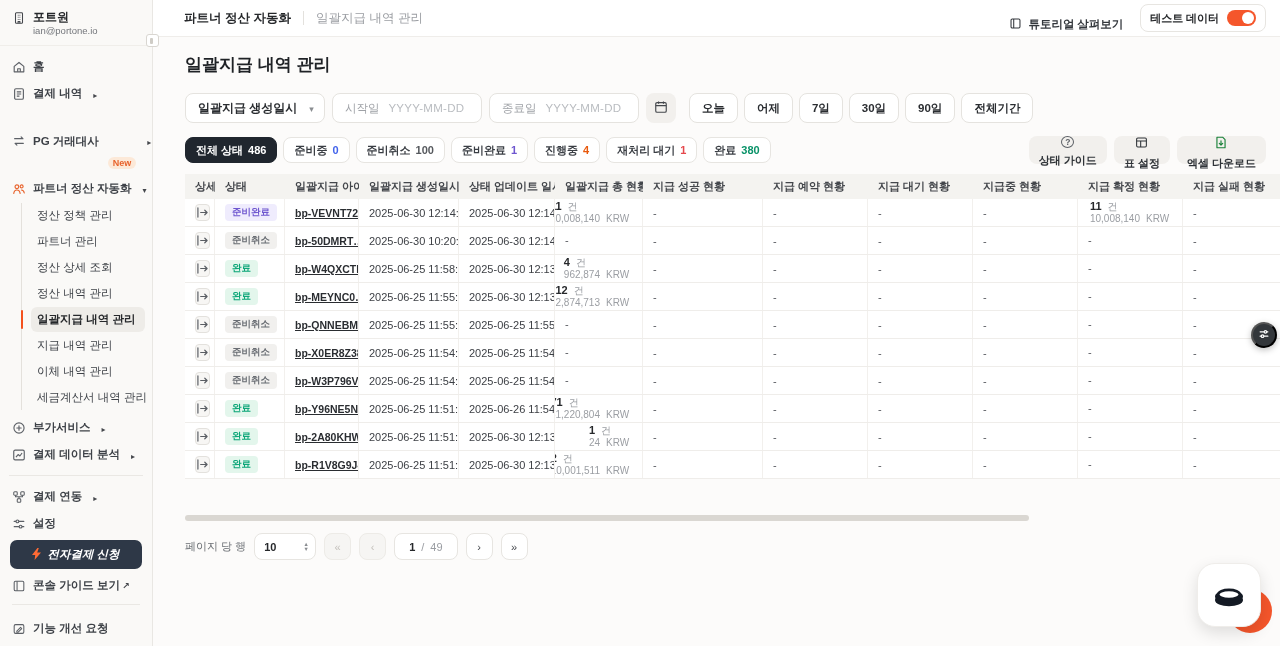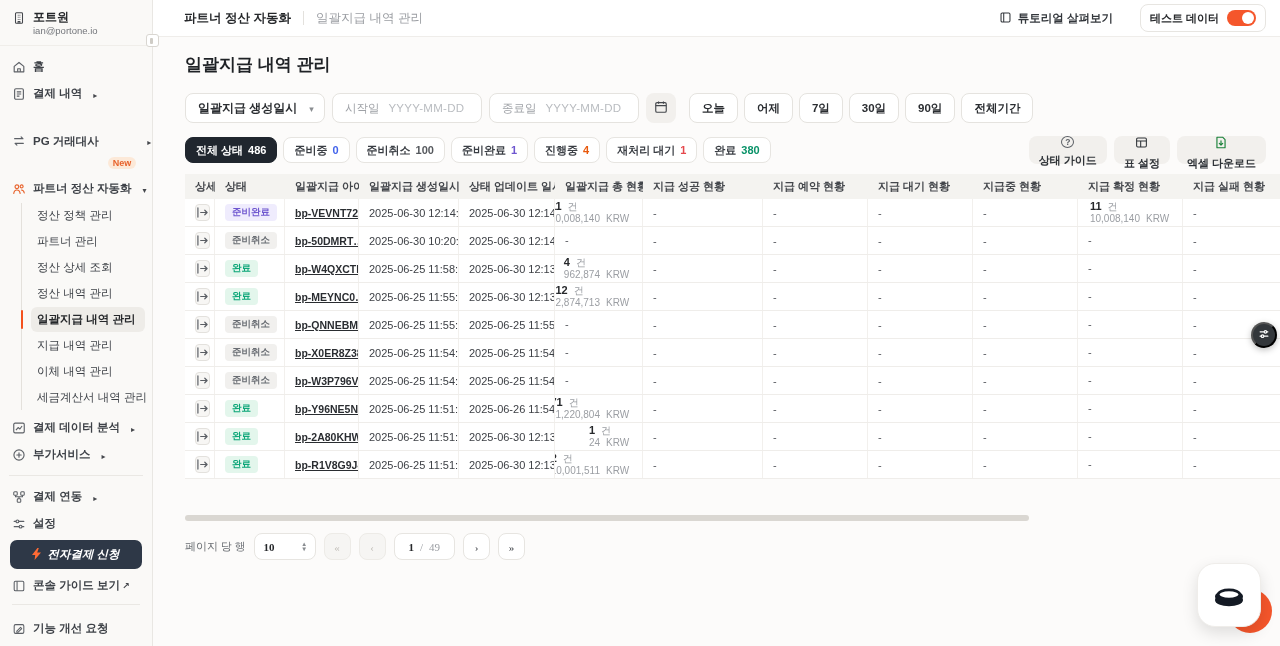--- a/index.html
+++ b/index.html
@@ -34,21 +34,21 @@
   .ext::after { content:"↗"; font-size:9px; color:#44474C; margin-left:2px;}
   .collapse-btn { position:absolute; left:146px; top:34px; width:13px; height:13px; background:#fff; border:1px solid #D9D6D1; border-radius:3px; z-index:6; cursor:pointer;}
   .collapse-btn::after { content:""; position:absolute; left:2.5px; top:2.5px; bottom:2.5px; width:3px; background:#CFCCC6; border-radius:1px;}
 
   
   .main { flex:1; display:flex; flex-direction:column; background:#FCFBFA; min-width:0;}
   .topbar { height:37px; min-height:37px; background:#fff; border-bottom:1px solid #EFEDEA; display:flex; align-items:center; padding:0 14px 0 31px;}
   .crumb-section { font-size:12.5px; font-weight:bold; color:#26282B;}
   .crumb-sep { width:1px; height:14px; background:#E3E1DD; margin:0 12px;}
   .crumb-page { font-size:12.5px; color:#9A9DA2;}
-  .topbar-right { margin-left:auto; display:flex; align-items:center; gap:27px;}
+  .topbar-right { margin-left:auto; display:flex; align-items:flex-end; gap:17px;font-family:Liberation Serif, serif;}
   .tutorial-link { display:flex; align-items:center; gap:6px; font-size:11.5px; font-weight:600; color:#33373C; cursor:pointer;}
   .testdata-pill { border:1px solid #E7E5E1; background:#fff; border-radius:8px; padding:5px 9px; display:flex; align-items:center; gap:8px; font-size:11px; font-weight:bold; color:#26282B;}
   .toggle { width:29px; height:16px; border-radius:9px; background:#F5562B; position:relative; cursor:pointer;}
   .toggle::after { content:""; position:absolute; right:2px; top:2px; width:12px; height:12px; border-radius:50%; background:#fff;}
 
   .content { padding:16px 0 0 32px; flex:1; position:relative;}
   .page-title { font-size:17px; font-weight:bold; color:#1F2226; margin-bottom:17px;}
 
   .filter-row { display:flex; align-items:center; gap:7px; margin-bottom:13px;}
   .select-box { height:30px; border:1px solid #E5E3DF; border-radius:8px; background:#fff; display:flex; align-items:center; gap:12px; padding:0 10px 0 12px; font-size:12px; font-weight:600; color:#2A2D31; cursor:pointer;}
@@ -87,21 +87,21 @@
   .num { font-weight:bold; color:#26282B; font-size:11px;}
   .amt { color:#9B9EA3; font-size:10px;}
   .unit { width:26px; margin-left:6px; color:#9B9EA3; font-size:10px; text-align:left;}
   .dash { color:#55585D; }
   .num-cell .dash { align-self:flex-start; }
 
   .hscroll { width:1095px; margin-top:36px; height:6px;}
   .hscroll-thumb { width:844px; height:6px; border-radius:3px; background:#DAD7D2; cursor:grab;}
 
   
-  .pagination { display:flex; align-items:center; gap:8px; margin-top:12px; font-size:11px; color:#6A6E73;font-family:Liberation Serif, serif;}
+  .pagination { display:flex; align-items:center; gap:8px; margin-top:12px; font-size:11px; color:#6A6E73;}
   .pp-select { height:27px; width:62px; border:1px solid #E7E5E1; border-radius:8px; background:#fff; display:flex; align-items:center; justify-content:space-between; padding:0 9px; font-size:11px; font-weight:bold; color:#26282B; cursor:pointer;gap:28px;}
   .updown { display:flex; flex-direction:column; line-height:.62; color:#8A8D91; font-size:6.5px;}
   .updown::before{content:"▴";} .updown::after{content:"▾";}
   .pg-btn { width:27px; height:27px; border:1px solid #E7E5E1; border-radius:8px; background:#fff; display:flex; align-items:center; justify-content:center; font-size:11px; color:#45484D; cursor:pointer; font-family:inherit;}
   .pg-btn.disabled { background:#F6F5F3; color:#C4C1BC; border-color:#EDEBE7; cursor:default;}
   .pg-first::before{content:"«";} .pg-prev::before{content:"‹";} .pg-next::before{content:"›";} .pg-last::before{content:"»";}
   .page-box { height:27px; border:1px solid #E7E5E1; border-radius:8px; background:#fff; display:flex; align-items:center; gap:6px; padding:0 14px; font-size:11px;}
   .page-box .cur { font-weight:bold; color:#26282B;}
   .page-box .sep,.page-box .tot { color:#9A9DA2;}
 
@@ -186,36 +186,36 @@
 
           <div class="sub-item">지급 내역 관리</div>
 
           <div class="sub-item">이체 내역 관리</div>
 
           <div class="sub-item">세금계산서 내역 관리</div>
         </div>
 
       <div class="menu-item">
         <span class="mi-icon">
+            <svg width="14" height="14" viewBox="0 0 16 16" fill="none" stroke="currentColor" stroke-width="1.3" stroke-linecap="round">
+              <circle cx="8" cy="8" r="5.8"></circle>
+              <path d="M8 5.5v5M5.5 8h5"></path>
+            </svg>
+          </span>
+        <span class="mi-label">부가서비스</span>
+        <span class="tri tri-r"></span>
+      </div>
+      <div class="menu-item">
+        <span class="mi-icon">
             <svg width="14" height="14" viewBox="0 0 16 16" fill="none" stroke="currentColor" stroke-width="1.3" stroke-linejoin="round">
               <rect x="2" y="2.5" width="12" height="11" rx="1.5"></rect>
               <path d="M4.5 10.5 7 7.5l2 1.6 2.5-3.4"></path>
             </svg>
           </span>
         <span class="mi-label">결제 데이터 분석</span>
-        <span class="tri tri-r"></span>
-      </div>
-      <div class="menu-item">
-        <span class="mi-icon">
-            <svg width="14" height="14" viewBox="0 0 16 16" fill="none" stroke="currentColor" stroke-width="1.3" stroke-linecap="round">
-              <circle cx="8" cy="8" r="5.8"></circle>
-              <path d="M8 5.5v5M5.5 8h5"></path>
-            </svg>
-          </span>
-        <span class="mi-label">부가서비스</span>
         <span class="tri tri-r"></span>
       </div>
 
       <div class="side-divider"></div>
 
       <div class="menu-item">
         <span class="mi-icon">
             <svg width="14" height="14" viewBox="0 0 16 16" fill="none" stroke="currentColor" stroke-width="1.2">
               <rect x="2" y="2" width="4" height="4" rx="1"></rect>
               <rect x="10" y="2" width="4" height="4" rx="1"></rect>

